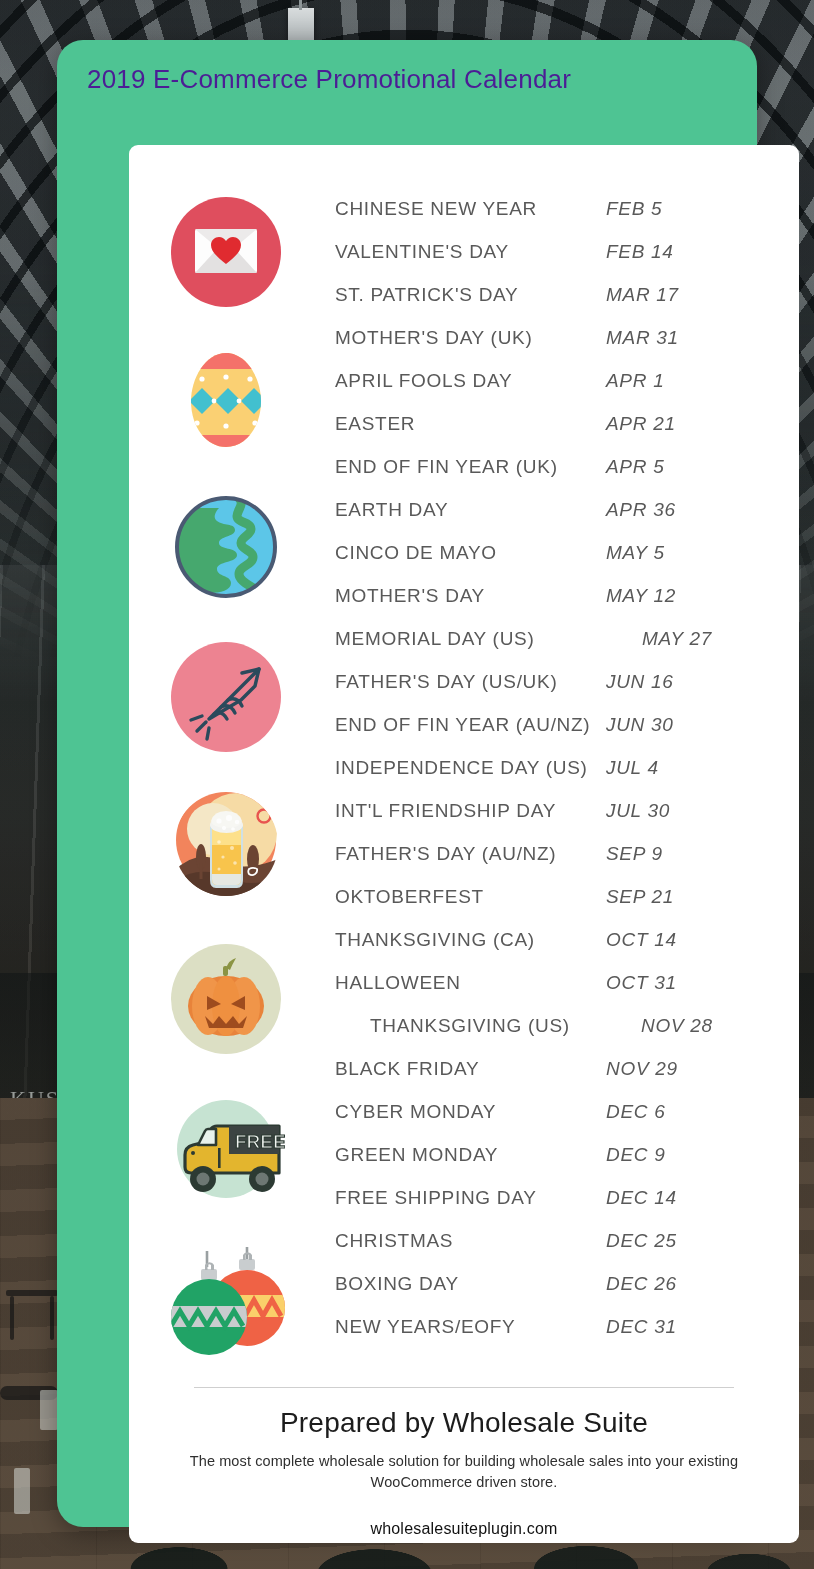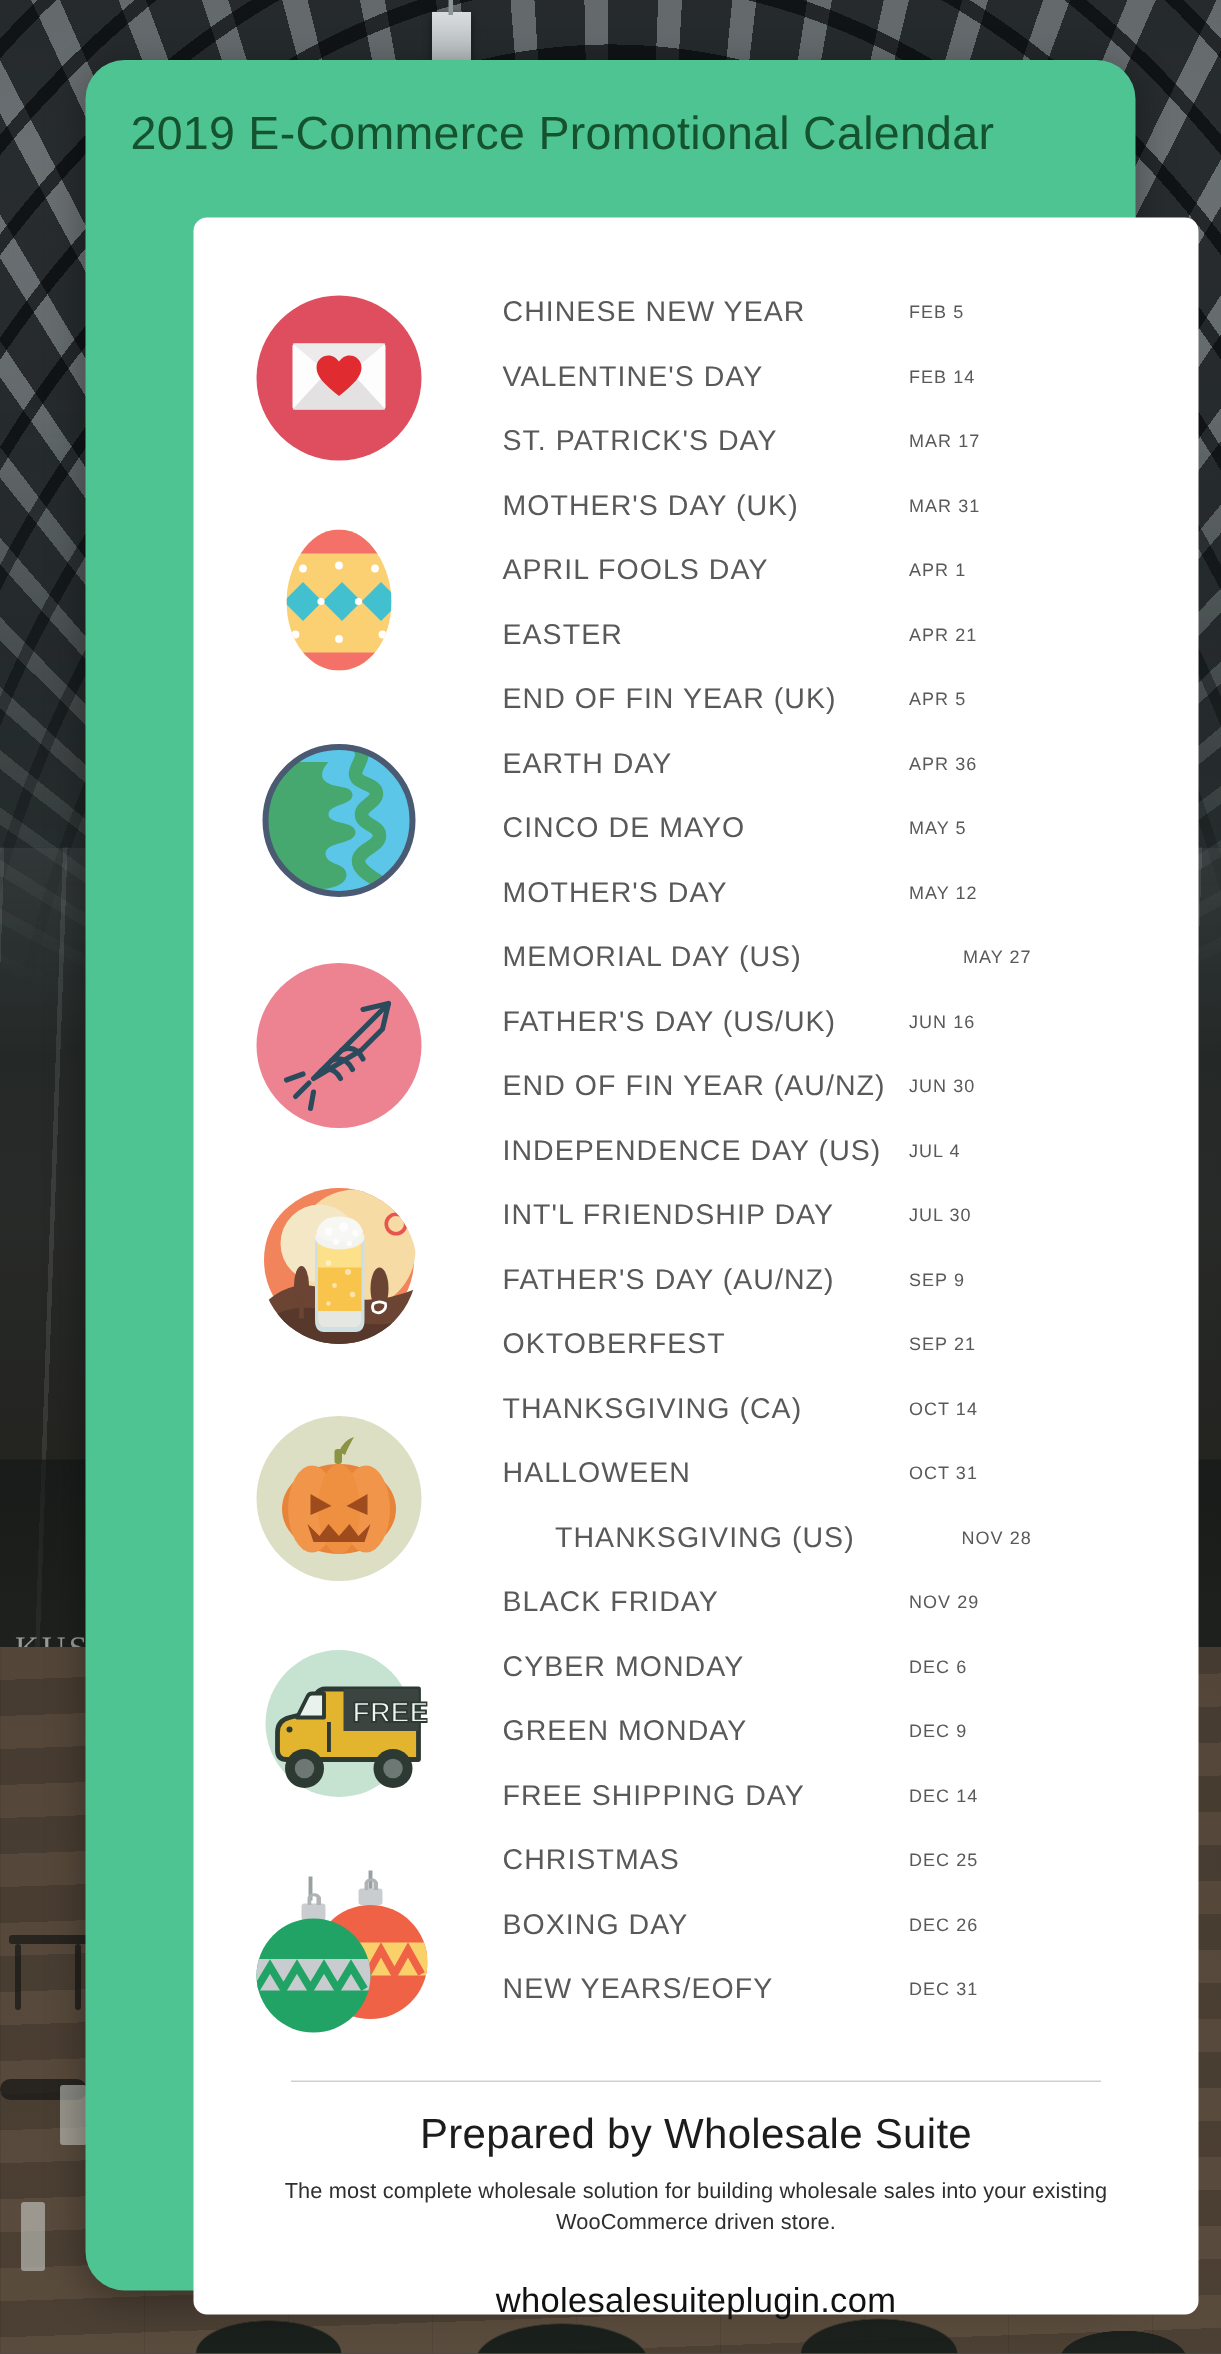--- a/index.html
+++ b/index.html
@@ -166,24 +166,24 @@
     top: 40px;
     width: 700px;
     height: 1487px;
     background: #4ec493;
     border-radius: 26px;
     box-shadow: 0 6px 26px rgba(0,0,0,0.35);
   }
   #card-title {
     position: absolute;
     left: 30px;
-    top: 24px;
+    top: 14px;
     width: 640px;
-    color: #14532d;
-    font-size: 31px;
+    color: #4c1d95;
+    font-size: 26px;
     font-weight: 400;
     letter-spacing: 0.2px;
     line-height: 50px;
     white-space: nowrap;
   }
 
   
   #panel {
     position: absolute;
     left: 72px;
@@ -218,25 +218,26 @@
     white-space: nowrap;
   }
   .event-date {
     position: absolute;
     right: 0;
     top: 0;
     width: 175px;
     text-align: left;
     padding-left: 62px;
     box-sizing: border-box;
-    font-size: 12px;
+    font-size: 19px;
     letter-spacing: 0.7px;
     color: #595959;
     line-height: 43px;
     white-space: nowrap;
+    font-style: italic;
   }
 
   
   #icon-column { position: absolute; left: 0; top: 0; }
   .icon-slot {
     position: absolute;
     left: 38px;
     width: 118px;
     height: 118px;
   }
@@ -266,21 +267,21 @@
   }
   #footer-desc {
     font-size: 14.5px;
     color: #2f2f2f;
     line-height: 21px;
     letter-spacing: 0.1px;
     margin: 0 auto 27px;
     width: 560px;
   }
   #footer-url {
-    font-size: 23px;
+    font-size: 16px;
     color: #111111;
     letter-spacing: 0.2px;
   }
 </style>
 </head>
 <body>
 
 <div id="page">
 
   <div id="bg-photo">

